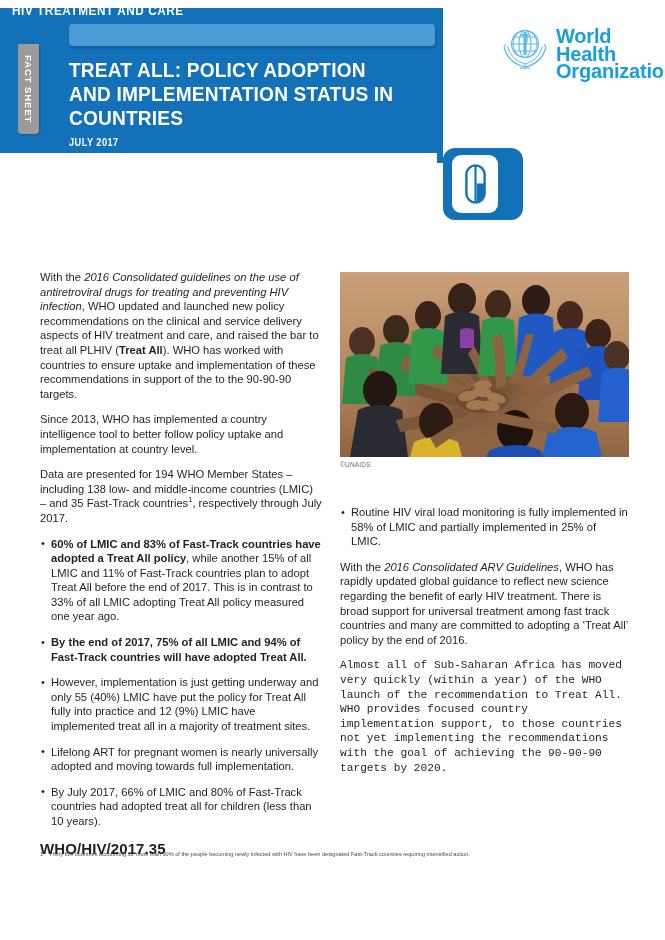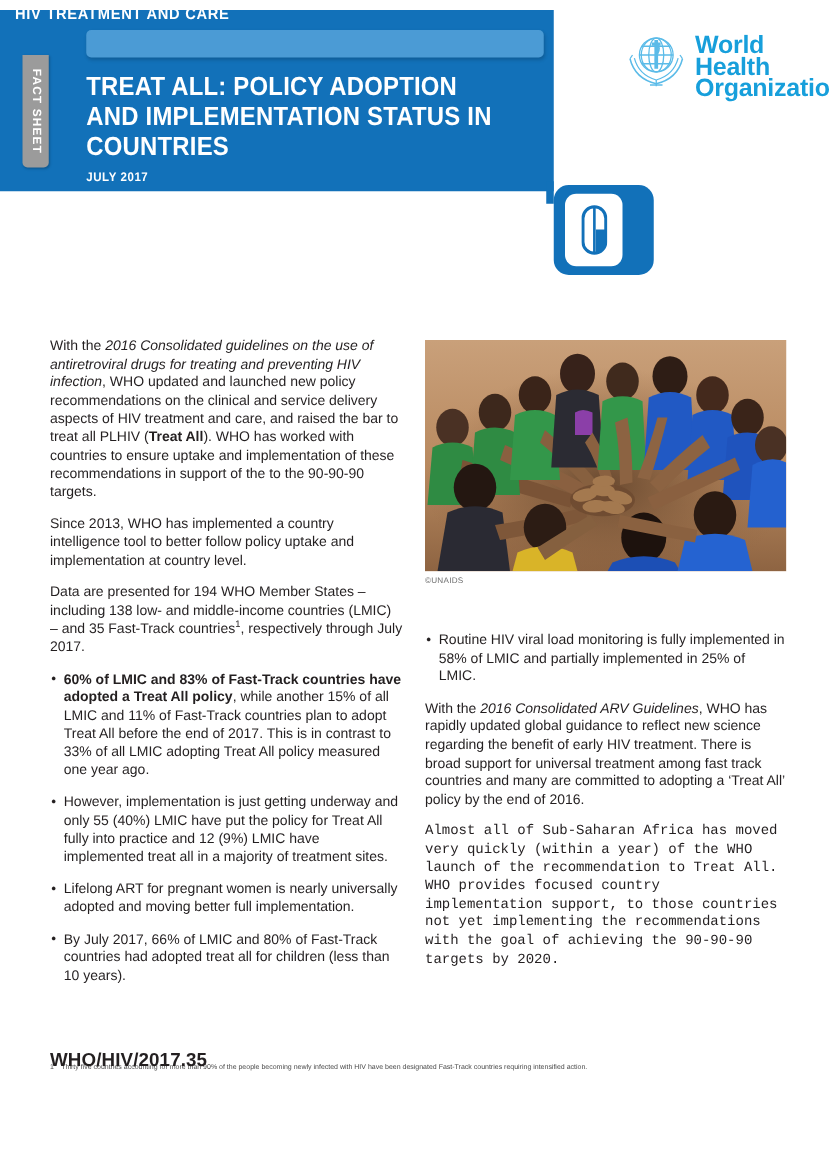--- a/index.html
+++ b/index.html
@@ -407,22 +407,23 @@
   <div class="col" id="col-left">
 
     <p class="body-par"><span>With the </span><em class="it">2016 Consolidated guidelines on the use of antiretroviral drugs for treating and preventing HIV infection</em><span>, WHO updated and launched new policy recommendations on the clinical and service delivery aspects of HIV treatment and care, and raised the bar to treat all PLHIV (</span><strong class="bd">Treat All</strong><span>). WHO has worked with countries to ensure uptake and implementation of these recommendations in support of the to the 90-90-90 targets.</span></p>
 
     <p class="body-par">Since 2013, WHO has implemented a country intelligence tool to better follow policy uptake and implementation at country level.</p>
 
     <p class="body-par"><span>Data are presented for 194 WHO Member States – including 138 low- and middle-income countries (LMIC) – and 35 Fast-Track countries</span><sup class="fn">1</sup><span>, respectively through July 2017.</span></p>
 
     <ul class="bullets">
       <li><strong class="bd">60% of LMIC and 83% of Fast-Track countries have adopted a Treat All policy</strong><span>, while another 15% of all LMIC and 11% of Fast-Track countries plan to adopt Treat All before the end of 2017. This is in contrast to 33% of all LMIC adopting Treat All policy measured one year ago.</span></li>
+      <li><strong class="bd">By the end of 2017, 75% of all LMIC and 94% of Fast-Track countries will have adopted Treat All.</strong><span></span></li>
       <li><strong class="bd"></strong><span>However, implementation is just getting underway and only 55 (40%) LMIC have put the policy for Treat All fully into practice and 12 (9%) LMIC have implemented treat all in a majority of treatment sites.</span></li>
-      <li><strong class="bd"></strong><span>Lifelong ART for pregnant women is nearly universally adopted and moving better full implementation.</span></li>
+      <li><strong class="bd"></strong><span>Lifelong ART for pregnant women is nearly universally adopted and moving towards full implementation.</span></li>
       <li><strong class="bd"></strong><span>By July 2017, 66% of LMIC and 80% of Fast-Track countries had adopted treat all for children (less than 10 years).</span></li>
     </ul>
   </div>
 </div>
 
 <div id="right-text">
   <ul class="bullets">
     <li>Routine HIV viral load monitoring is fully implemented in 58% of LMIC and partially implemented in 25% of LMIC.</li>
   </ul>
 

